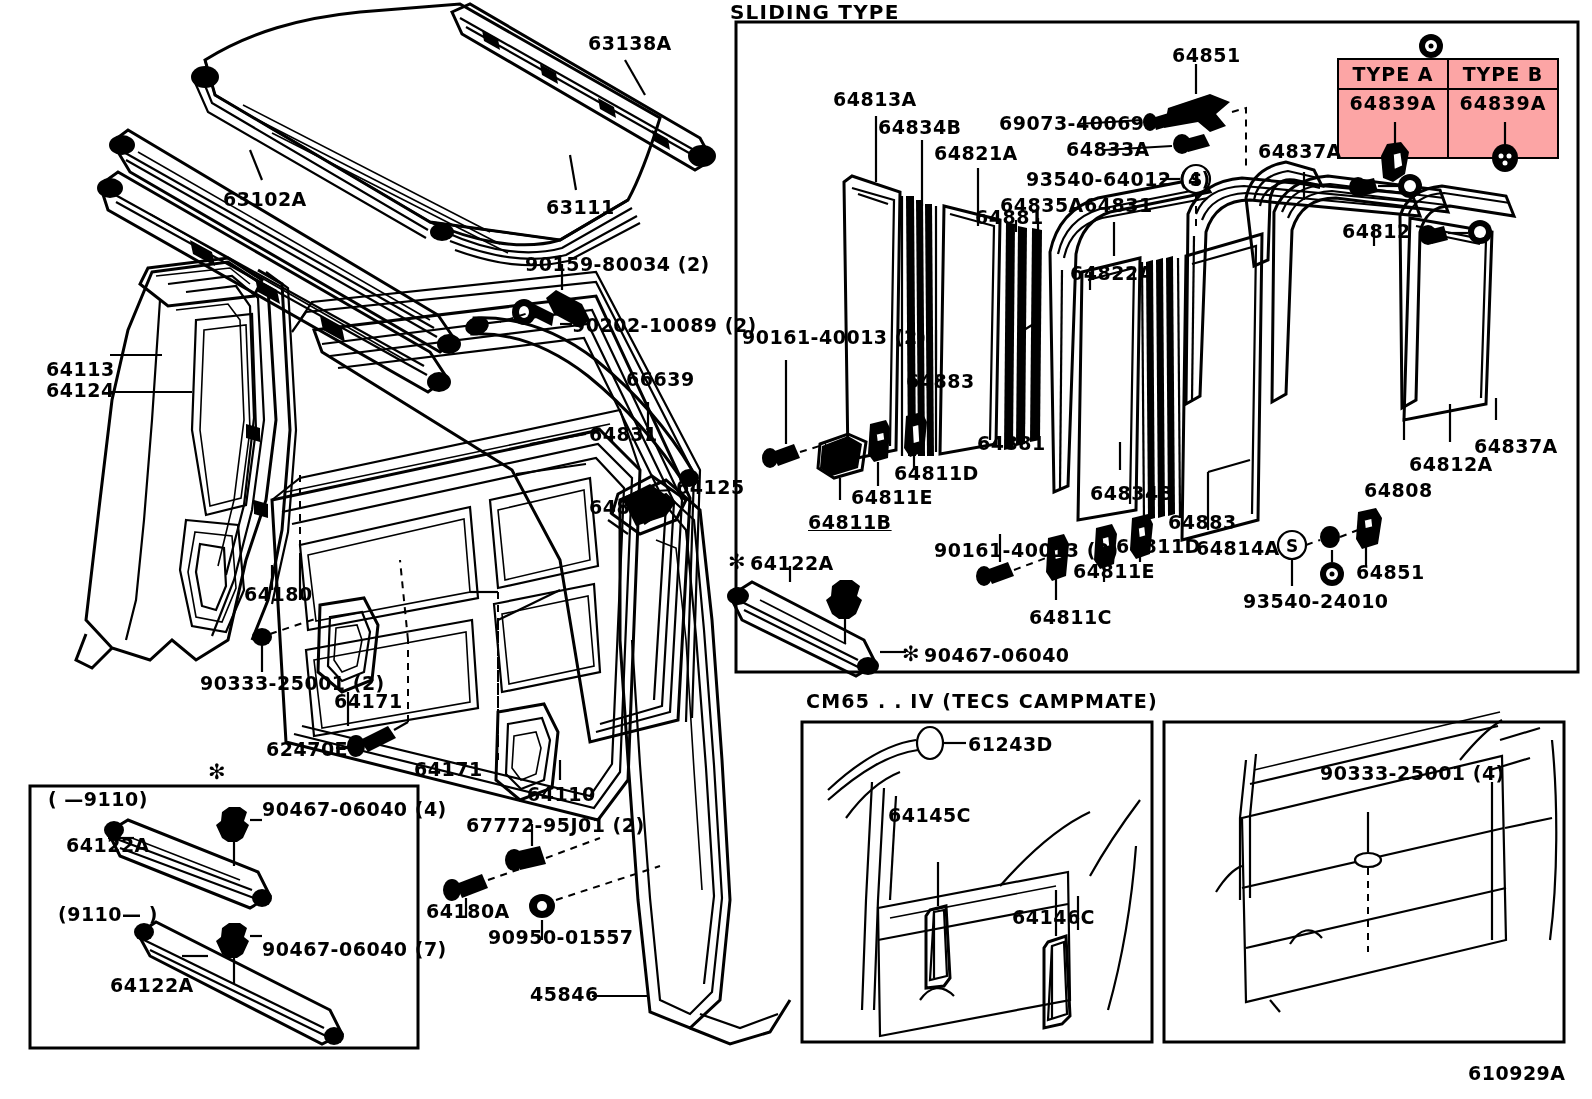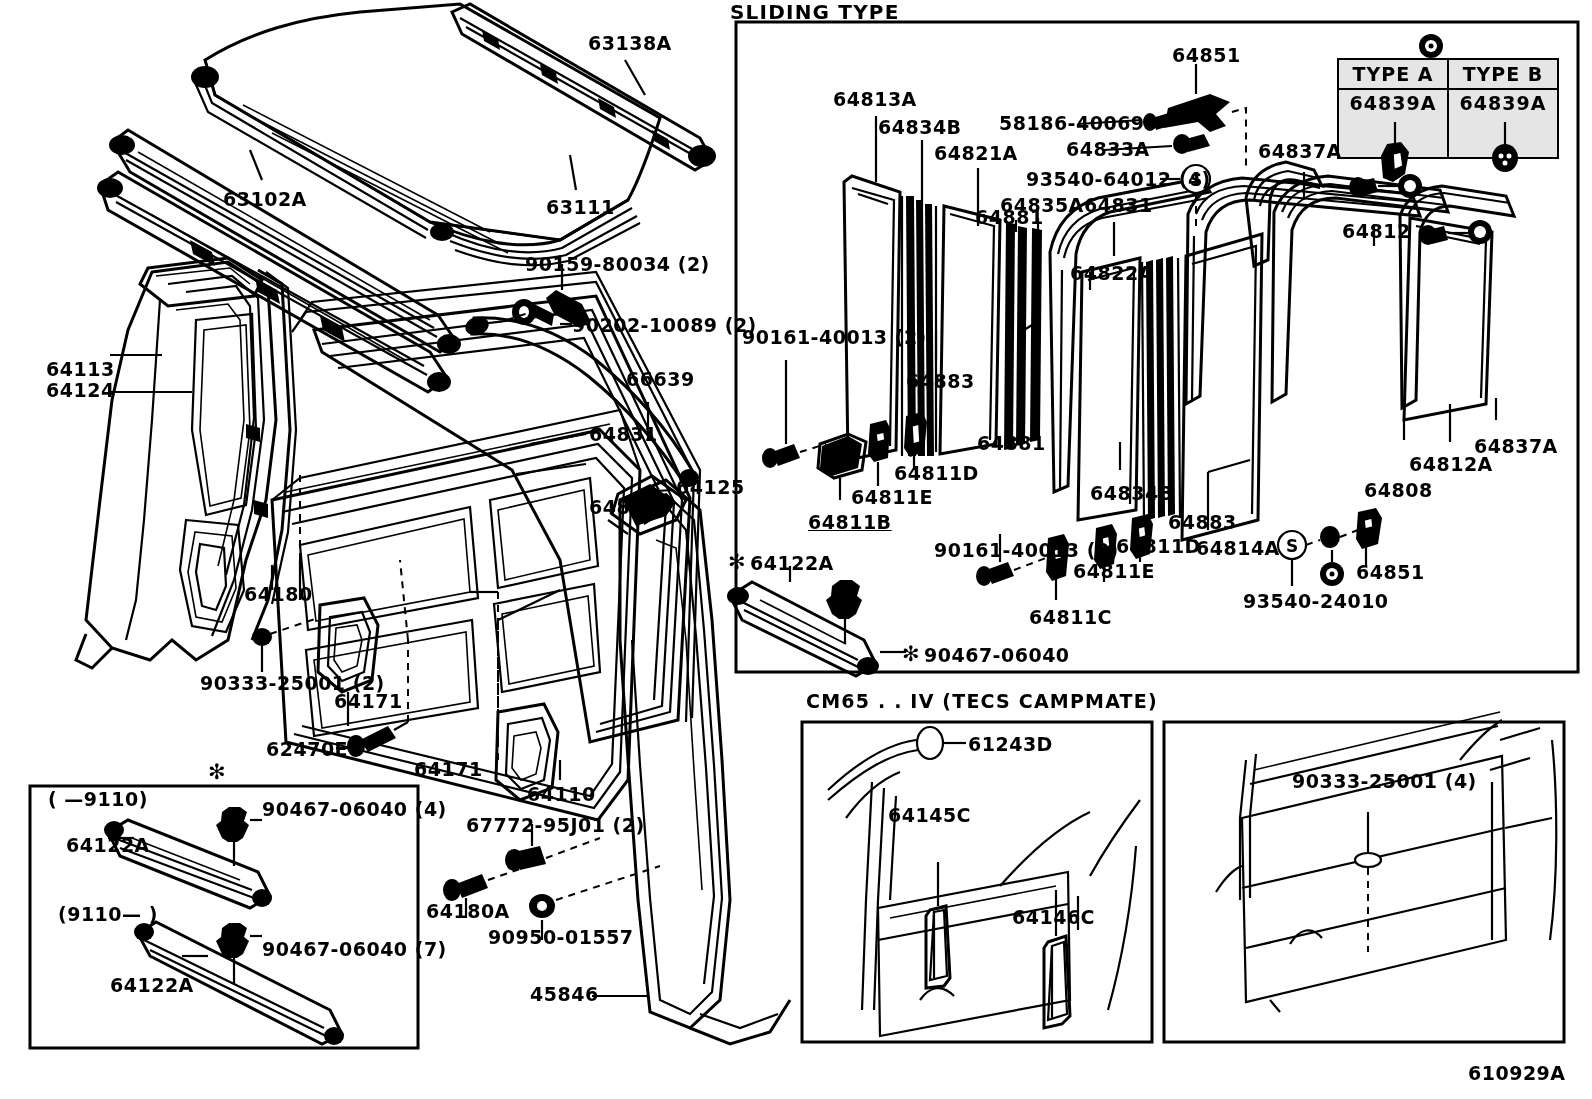--- a/index.html
+++ b/index.html
@@ -36,21 +36,21 @@
     font-weight:bold;
     font-size:19px;
     letter-spacing:0.5px;
     color:#000;
   }
   .tbl{
     position:absolute;
     border:2px solid #000;
     box-sizing:border-box;
     border-collapse:collapse;
-    background:#e5e5e5;
+    background:#fca5a5;
   }
   .tbl td{
     border:2px solid #000;
     text-align:center;
     font-family:"DejaVu Sans","Liberation Sans",sans-serif;
     font-weight:bold;
     font-size:19px;
     letter-spacing:1px;
     padding:3px 10px;
     color:#000;
@@ -650,21 +650,21 @@
   <div class="lbl" style="left:48px;top:790px;">( —9110)</div>
   <div class="lbl" style="left:66px;top:836px;">64122A</div>
   <div class="lbl" style="left:262px;top:800px;">90467-06040 (4)</div>
   <div class="lbl" style="left:58px;top:905px;">(9110—      )</div>
   <div class="lbl" style="left:110px;top:976px;">64122A</div>
   <div class="lbl" style="left:262px;top:940px;">90467-06040 (7)</div>
 
   <div class="lbl" style="left:833px;top:90px;">64813A</div>
   <div class="lbl" style="left:878px;top:118px;">64834B</div>
   <div class="lbl" style="left:934px;top:144px;">64821A</div>
-  <div class="lbl" style="left:999px;top:114px;">58186-40069</div>
+  <div class="lbl" style="left:999px;top:114px;">69073-40069</div>
   <div class="lbl" style="left:1066px;top:140px;">64833A</div>
   <div class="lbl" style="left:1026px;top:170px;">93540-64012 (4)</div>
   <div class="lbl" style="left:1000px;top:196px;">64835A</div>
   <div class="lbl" style="left:1084px;top:196px;">64831</div>
   <div class="lbl" style="left:975px;top:208px;">64881</div>
   <div class="lbl" style="left:1070px;top:264px;">64822A</div>
   <div class="lbl" style="left:1172px;top:46px;">64851</div>
   <div class="lbl" style="left:1258px;top:142px;">64837A</div>
   <div class="lbl" style="left:1342px;top:222px;">64812</div>
 
@@ -685,17 +685,17 @@
   <div class="lbl" style="left:1243px;top:592px;">93540-24010</div>
   <div class="lbl" style="left:1356px;top:563px;">64851</div>
   <div class="lbl" style="left:1364px;top:481px;">64808</div>
   <div class="lbl" style="left:1409px;top:455px;">64812A</div>
   <div class="lbl" style="left:1474px;top:437px;">64837A</div>
 
   <div class="lbl" style="left:968px;top:735px;">61243D</div>
   <div class="lbl" style="left:888px;top:806px;">64145C</div>
   <div class="lbl" style="left:1012px;top:872px;margin-top:36px;">64146C</div>
 
-  <div class="lbl" style="left:1292px;top:764px;margin-top:8px;">90333-25001 (4)</div>
+  <div class="lbl" style="left:1320px;top:764px;">90333-25001 (4)</div>
 
   <div class="dnum" style="left:1468px;top:1062px;">610929A</div>
 
 </div>
 
 </body></html>

